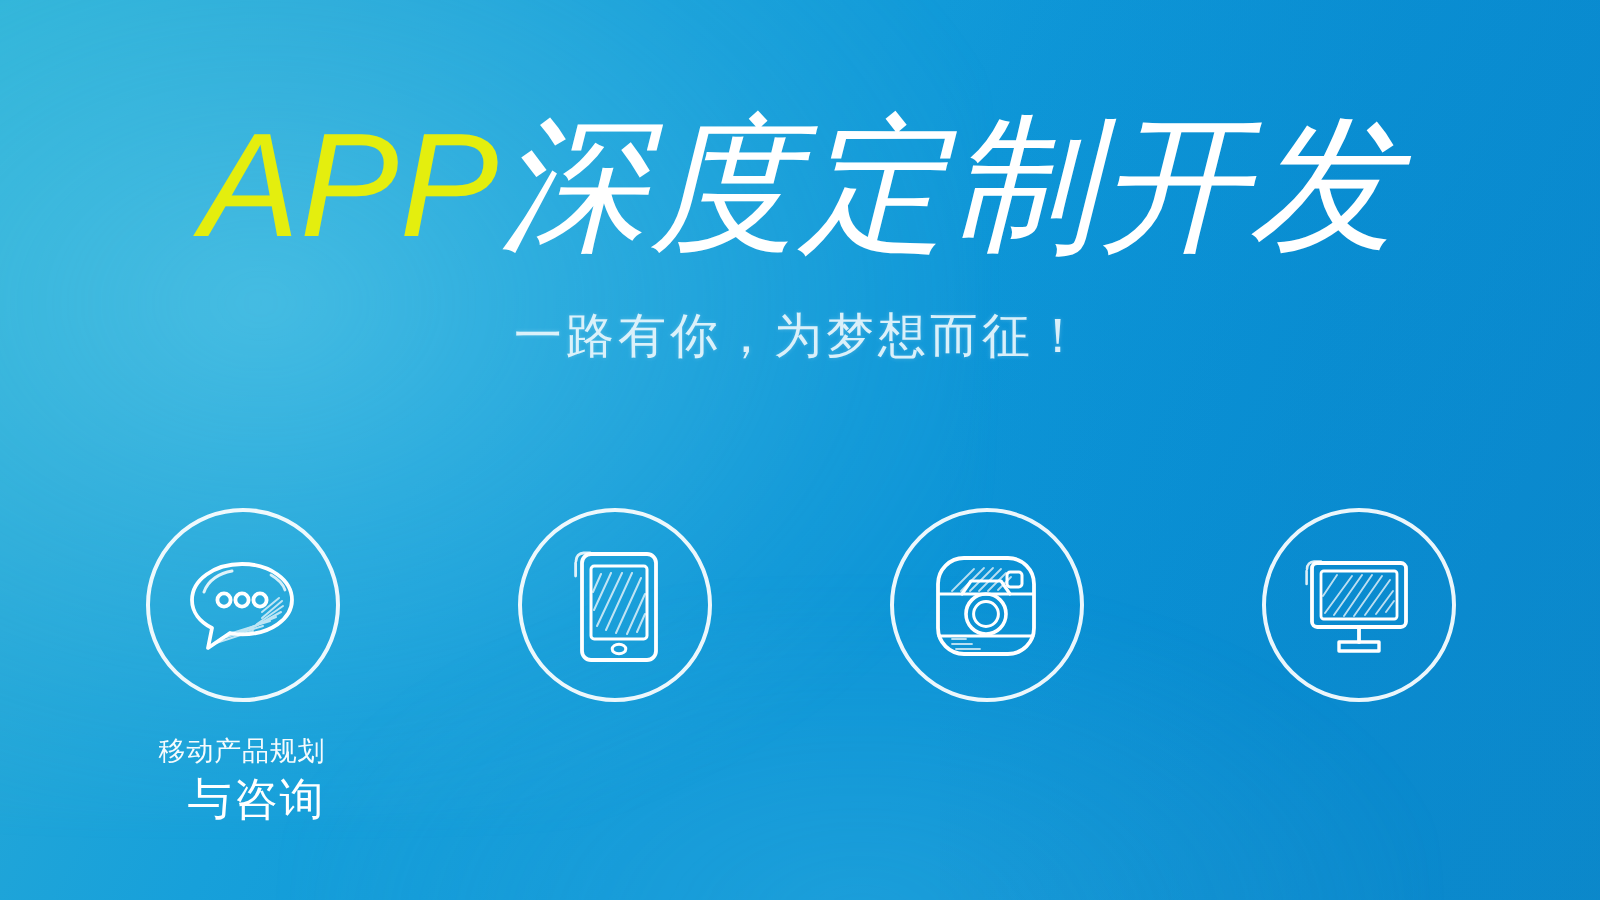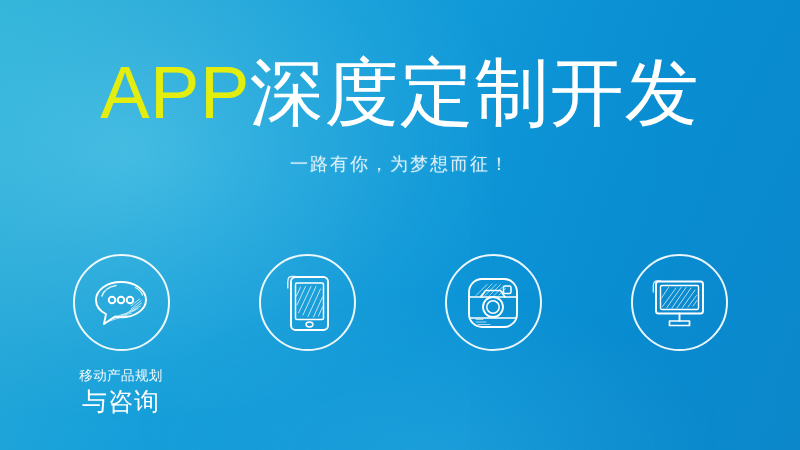--- a/index.html
+++ b/index.html
@@ -70,20 +70,21 @@
 
   
   .headline {
     position: absolute;
     left: 0;
     right: 0;
     top: 56px;
     text-align: center;
     white-space: nowrap;
     line-height: 1;
+    font-style: italic;
   }
   .headline .hl-app {
     font-size: 74px;
     font-weight: 300;
     color: #e4ee0e;
     letter-spacing: 0.5px;
     vertical-align: baseline;
   }
   .headline .hl-cn {
     font-size: 74px;
@@ -93,21 +94,21 @@
     vertical-align: baseline;
   }
 
   .subtitle {
     position: absolute;
     left: 0;
     right: 0;
     top: 152px;
     text-align: center;
     color: #e9f7fd;
-    font-size: 18px;
+    font-size: 24px;
     font-weight: 300;
     letter-spacing: 2px;
     opacity: 0.93;
     text-shadow: 0 0 2px rgba(255,255,255,0.25);
   }
 
   
   .features {
     position: absolute;
     left: 0;
@@ -132,33 +133,33 @@
     align-items: center;
     justify-content: center;
     box-sizing: border-box;
   }
   .circle svg {
     display: block;
     overflow: visible;
   }
   .labels {
     margin-top: 18px;
-    text-align: center;
+    text-align: right;
     line-height: 1.05;
   }
   .label-top {
     color: #ffffff;
     font-size: 13.5px;
     font-weight: 400;
     letter-spacing: 0.4px;
     opacity: 0.96;
   }
   .label-bottom {
     color: #ffffff;
-    font-size: 25px;
+    font-size: 22px;
     font-weight: 400;
     letter-spacing: 1px;
     margin-top: 5px;
   }
 </style>
 </head>
 <body>
 
 <div id="stage">
 

